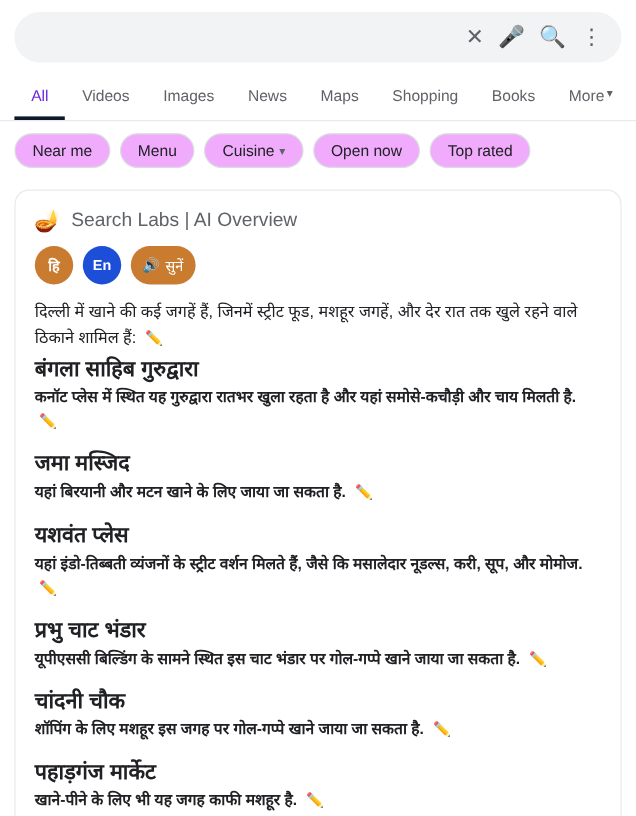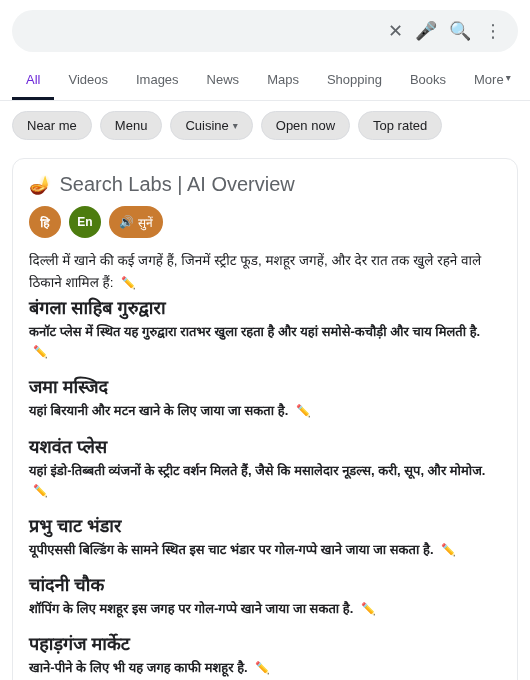--- a/index.html
+++ b/index.html
@@ -82,21 +82,21 @@
       display: flex;
       align-items: center;
       gap: 4px;
       padding: 6px 14px;
       border-radius: 18px;
       border: 1px solid #dadce0;
       font-size: 13px;
       color: #202124;
       cursor: pointer;
       white-space: nowrap;
-      background: #e5e5e5;
+      background: #f0abfc;
     }
     .chip .chevron {
       font-size: 10px;
       color: #5f6368;
     }
 
     
     .ai-overview {
       margin: 8px 12px;
       background: #fff;
@@ -107,21 +107,21 @@
     .ai-header {
       display: flex;
       align-items: center;
       gap: 8px;
       margin-bottom: 10px;
     }
     .ai-icon {
       font-size: 18px;
     }
     .ai-title {
-      font-size: 20px;
+      font-size: 16px;
       color: #202124;
       font-weight: 500;
     }
     .ai-title span {
       color: #5f6368;
       font-weight: 400;
     }
 
     
     .lang-btns {
@@ -138,21 +138,21 @@
       height: 32px;
       border-radius: 50%;
       background: #c97b30;
       color: #fff;
       font-size: 12px;
       font-weight: 600;
       cursor: pointer;
       border: none;
     }
     .lang-btn.hi { background: #c97b30; }
-    .lang-btn.en { background: #4d7c0f; color: #fff; }
+    .lang-btn.en { background: #1d4ed8; color: #fff; }
     .sound-btn {
       display: flex;
       align-items: center;
       justify-content: center;
       height: 32px;
       padding: 0 10px;
       border-radius: 16px;
       background: #c97b30;
       color: #fff;
       font-size: 12px;

